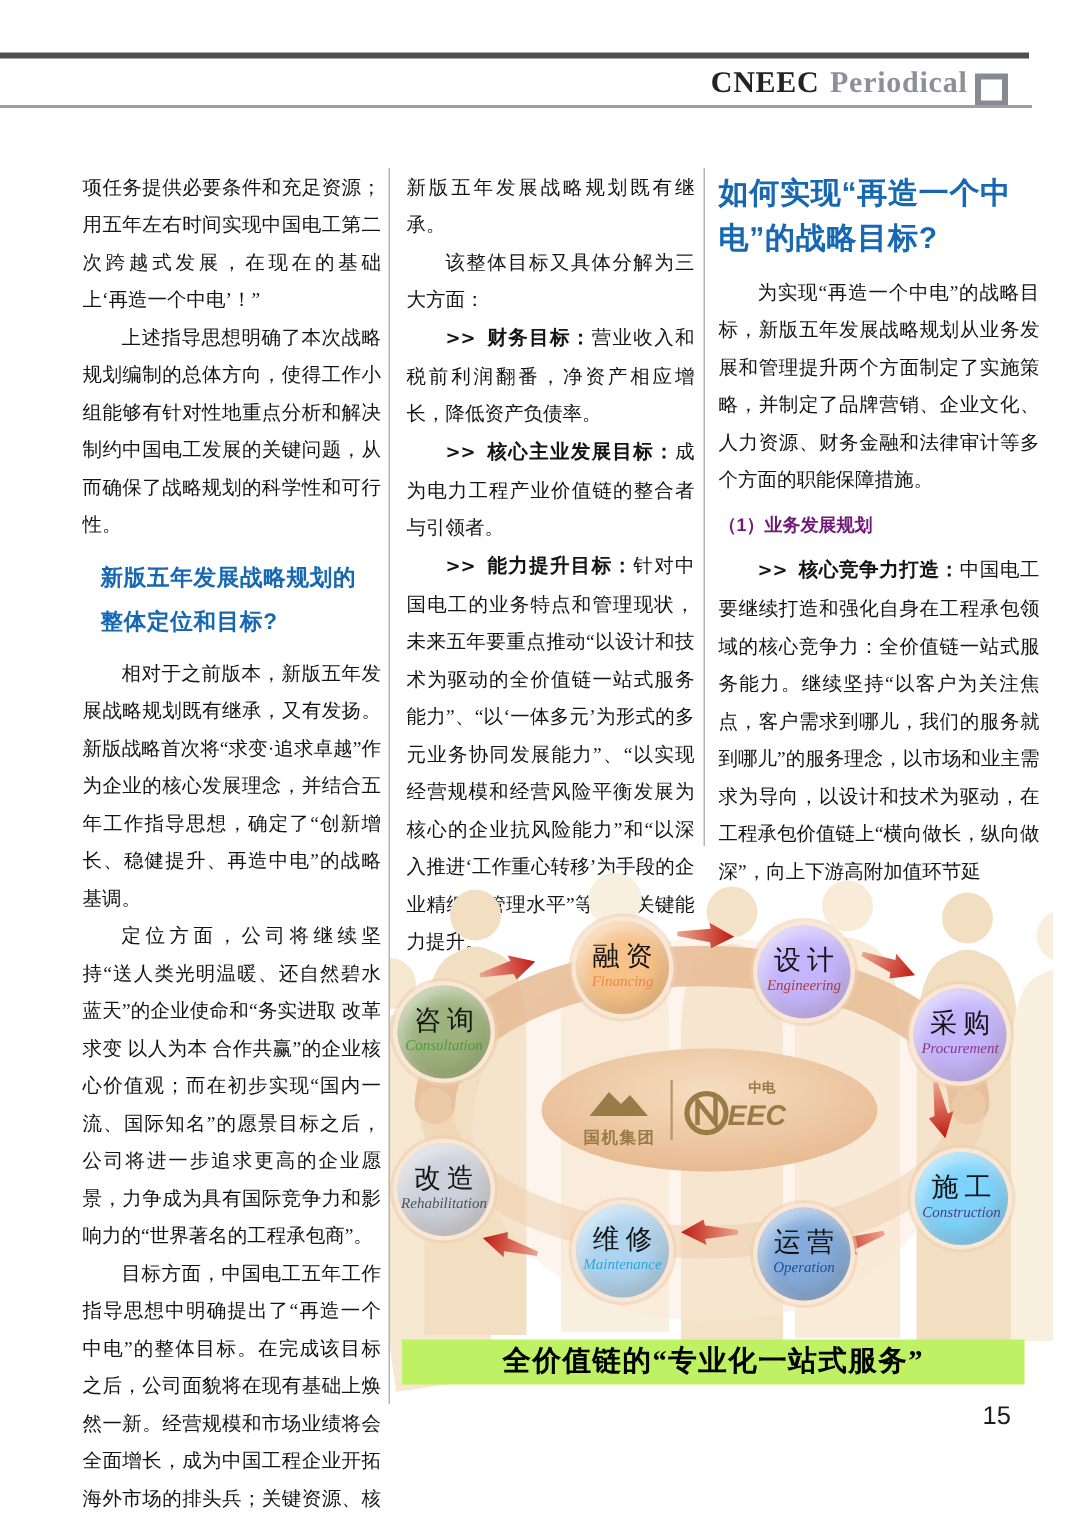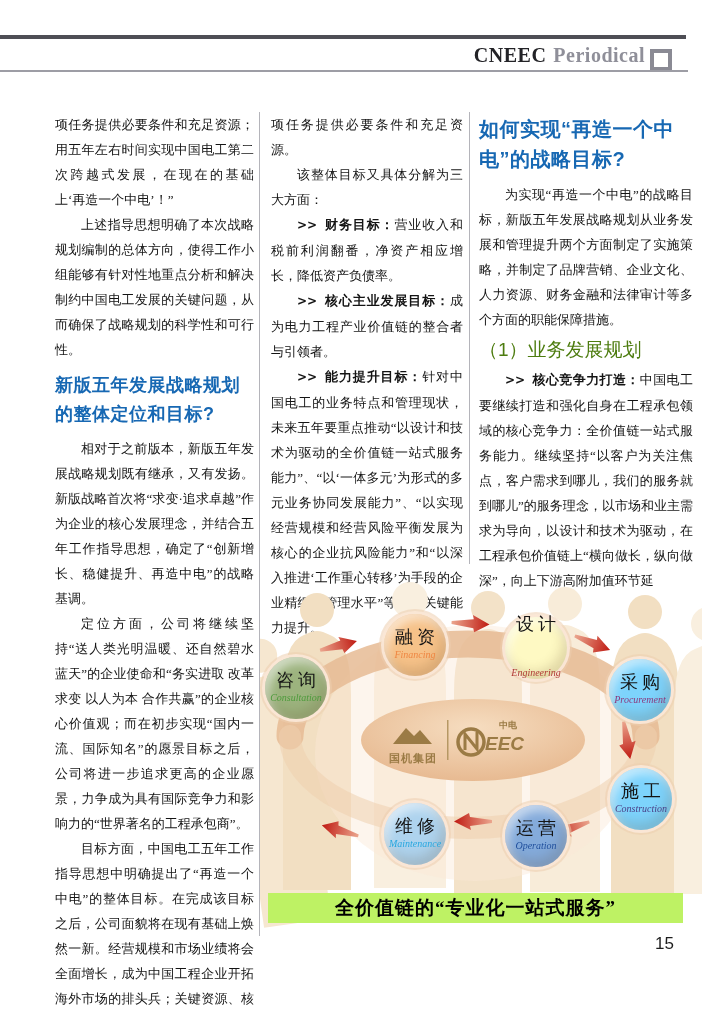--- a/index.html
+++ b/index.html
@@ -17,24 +17,24 @@
   .col{position:absolute;top:112px;}
   .col1{left:55px;width:199px;}
   .col2{left:271px;width:192px;}
   .col3{left:479px;width:214px;}
   .vrule{position:absolute;width:1px;background:#b4b4ba;}
   .vrule1{left:259px;top:112px;height:824px;}
   .vrule2{left:469px;top:112px;height:452px;}
   .col p{margin:0;font-size:13px;line-height:25px;text-align:justify;}
   .indent{text-indent:2em;}
   .blue-h{font-family:"Liberation Sans","DejaVu Sans",sans-serif;font-weight:bold;
-          color:#1768b3;font-size:18px;line-height:29px;margin:9px 0 7px;letter-spacing:0.5px;}
+          color:#1768b3;font-size:15px;line-height:29px;margin:9px 12px 7px;letter-spacing:0.5px;}
   .col3 .blue-h{font-size:20px;line-height:30px;margin:2px 0 8px;}
-  .blue-sub{font-family:"Liberation Sans","DejaVu Sans",sans-serif;font-weight:normal;
-            color:#4d7c0f;font-size:19px;line-height:28px;margin:4px 0 3px;}
+  .blue-sub{font-family:"Liberation Sans","DejaVu Sans",sans-serif;font-weight:bold;
+            color:#701a75;font-size:12px;line-height:28px;margin:4px 0 3px;}
   .marker{font-family:"DejaVu Sans",sans-serif;font-weight:bold;margin-right:7px;font-size:12px;}
   .btitle{font-weight:bold;font-family:Liberation Sans, sans-serif;font-size:13px;}
   
   .diagram{position:absolute;left:260px;top:568px;width:442px;height:370px;}
   .diagram svg{position:absolute;left:0;top:0;}
   .node{position:absolute;width:62px;height:62px;border-radius:50%;
         display:flex;flex-direction:column;align-items:center;justify-content:center;
         box-shadow:0 0 0 3px rgba(250,231,214,0.95),0 0 0 5px rgba(236,205,174,0.55),
                    inset -4px -7px 12px rgba(90,60,30,0.18),inset 4px 6px 10px rgba(255,255,255,0.55);}
   .node .zh{font-family:"Liberation Sans","DejaVu Sans",sans-serif;font-weight:normal;
@@ -73,21 +73,21 @@
   <div class="col col1">
     <p>项任务提供必要条件和充足资源；用五年左右时间实现中国电工第二次跨越式发展，在现在的基础上‘再造一个中电’！”</p>
     <p class="indent">上述指导思想明确了本次战略规划编制的总体方向，使得工作小组能够有针对性地重点分析和解决制约中国电工发展的关键问题，从而确保了战略规划的科学性和可行性。</p>
     <div class="blue-h">新版五年发展战略规划的整体定位和目标?</div>
     <p class="indent">相对于之前版本，新版五年发展战略规划既有继承，又有发扬。新版战略首次将“求变·追求卓越”作为企业的核心发展理念，并结合五年工作指导思想，确定了“创新增长、稳健提升、再造中电”的战略基调。</p>
     <p class="indent">定位方面，公司将继续坚持“送人类光明温暖、还自然碧水蓝天”的企业使命和“务实进取 改革求变 以人为本 合作共赢”的企业核心价值观；而在初步实现“国内一流、国际知名”的愿景目标之后，公司将进一步追求更高的企业愿景，力争成为具有国际竞争力和影响力的“世界著名的工程承包商”。</p>
     <p class="indent">目标方面，中国电工五年工作指导思想中明确提出了“再造一个中电”的整体目标。在完成该目标之后，公司面貌将在现有基础上焕然一新。经营规模和市场业绩将会全面增长，成为中国工程企业开拓海外市场的排头兵；关键资源、核心能力和运营管理水平将会有效提升，成为中国工程企</p>
   </div>
 
   <div class="col col2">
-    <p>项任务提供必要条件和充足资源。</p>
+    <p>新版五年发展战略规划既有继承。</p>
     <p class="indent">该整体目标又具体分解为三大方面：</p>
     <p class="indent"><span class="marker">&gt;&gt;</span><span class="btitle">财务目标：</span><span>营业收入和税前利润翻番，净资产相应增长，降低资产负债率。</span></p>
     <p class="indent"><span class="marker">&gt;&gt;</span><span class="btitle">核心主业发展目标：</span><span>成为电力工程产业价值链的整合者与引领者。</span></p>
     <p class="indent"><span class="marker">&gt;&gt;</span><span class="btitle">能力提升目标：</span><span>针对中国电工的业务特点和管理现状，未来五年要重点推动“以设计和技术为驱动的全价值链一站式服务能力”、“以‘一体多元’为形式的多元业务协同发展能力”、“以实现经营规模和经营风险平衡发展为核心的企业抗风险能力”和“以深入推进‘工作重心转移’为手段的企业精细化管理水平”等四大关键能力提升。</span></p>
   </div>
 
   <div class="col col3">
     <div class="blue-h">如何实现“再造一个中电”的战略目标?</div>
     <p class="indent">为实现“再造一个中电”的战略目标，新版五年发展战略规划从业务发展和管理提升两个方面制定了实施策略，并制定了品牌营销、企业文化、人力资源、财务金融和法律审计等多个方面的职能保障措施。</p>
     <div class="blue-sub">（1）业务发展规划</div>
@@ -185,39 +185,43 @@
     </svg>
 
     <div class="node n-consultation" style="background: rgb(156, 179, 126);">
       <span class="zh">咨询</span>
       <span class="en" style="color: rgb(78, 155, 60); text-align: right;">Consultation</span>
     </div>
     <div class="node n-financing" style="background: rgb(246, 194, 137);">
       <span class="zh">融资</span>
       <span class="en" style="color: rgb(239, 133, 64);">Financing</span>
     </div>
-    <div class="node n-engineering" style="background: #fef9c3; justify-content: space-between;">
+    <div class="node n-engineering" style="background: #c4b5fd;">
       <span class="zh">设计</span>
       <span class="en" style="color: rgb(176, 58, 53);">Engineering</span>
     </div>
-    <div class="node n-procurement" style="background: #7dd3fc;">
+    <div class="node n-procurement" style="background: #c4b5fd;">
       <span class="zh">采购</span>
       <span class="en" style="color: rgb(140, 58, 126);">Procurement</span>
     </div>
     <div class="node n-construction" style="background: #7dd3fc;">
       <span class="zh">施工</span>
       <span class="en" style="color: rgb(74, 63, 134);">Construction</span>
     </div>
     <div class="node n-operation" style="background: rgb(132, 171, 219);">
       <span class="zh">运营</span>
       <span class="en" style="color: rgb(31, 78, 156);">Operation</span>
     </div>
     <div class="node n-maintenance" style="background: rgb(174, 211, 238);">
       <span class="zh">维修</span>
       <span class="en" style="color: rgb(39, 167, 223);">Maintenance</span>
     </div>
+    <div class="node n-rehabilitation" style="background: rgb(205, 209, 218);">
+      <span class="zh">改造</span>
+      <span class="en" style="color: rgb(76, 82, 92);">Rehabilitation</span>
+    </div>
 
     <div class="diagram-caption">全价值链的“专业化一站式服务”</div>
   </div>
 
   <div class="page-num">15</div>
 
 </div>
 
 </body></html>

